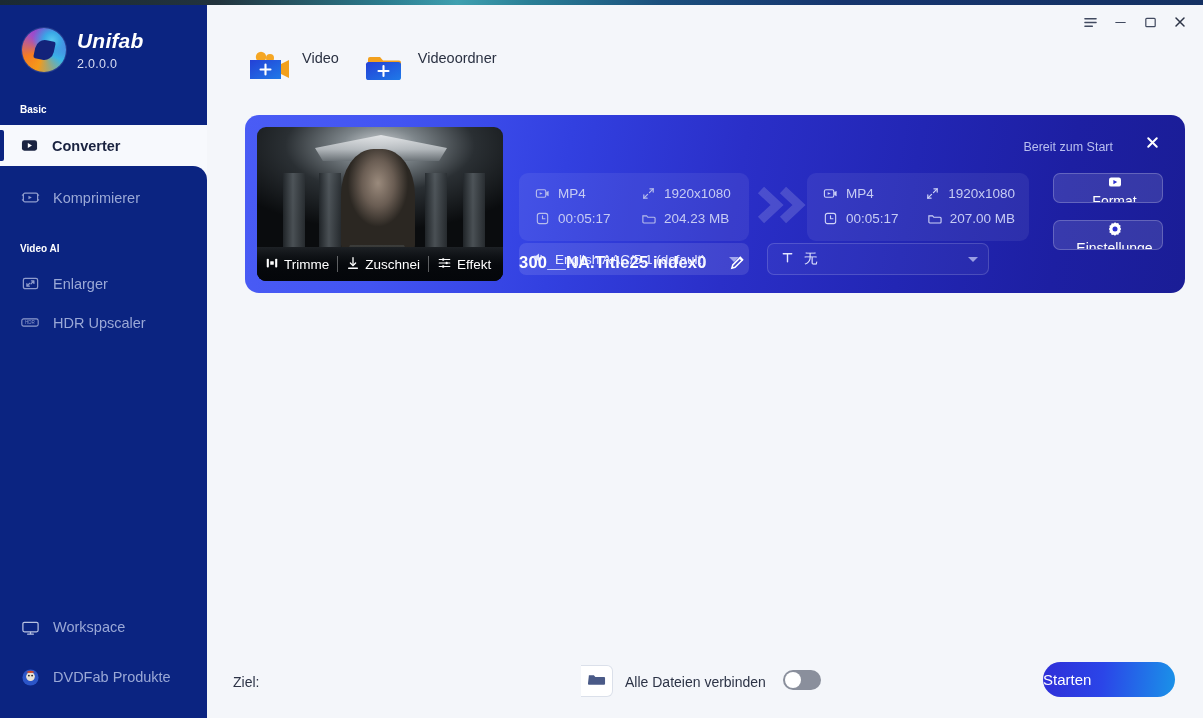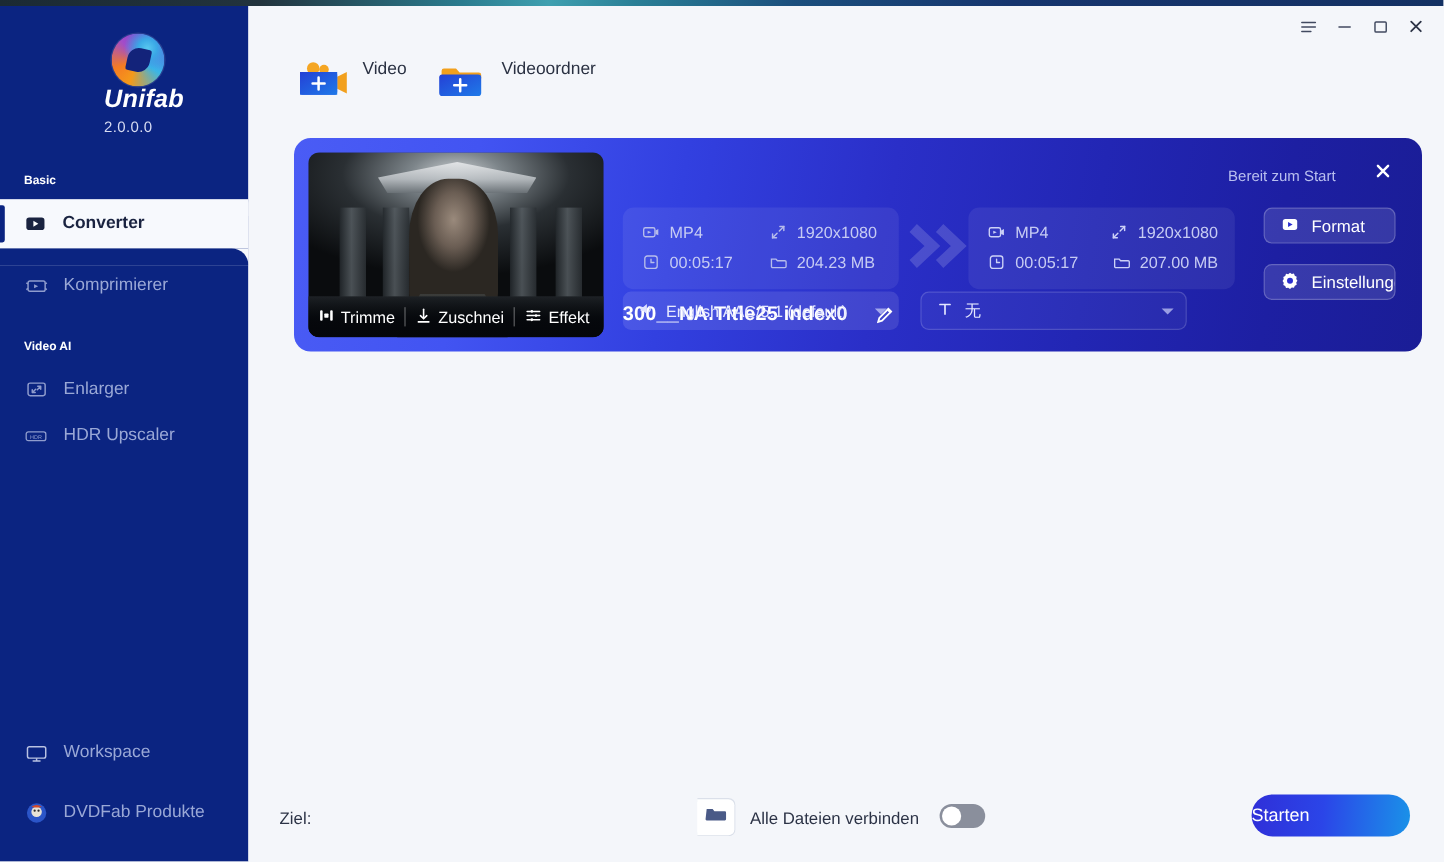--- a/index.html
+++ b/index.html
@@ -16,21 +16,21 @@
     position: absolute; top: 0; left: 0; width: 1203px; height: 5px;
     background: linear-gradient(90deg, #1b2a33 0%, #22333d 18%, #2b7c8f 32%,
                 #3fa0b0 38%, #2a7f96 44%, #1b4f7d 55%, #16356e 70%, #143163 100%);
   }
 
   
   .sidebar {
     position: absolute; left: 0; top: 5px; width: 207px; height: 713px;
     background: #0b2481;
   }
-  .logo-row { display: flex; align-items: center; padding: 23px 0 0 22px; flex-direction: column; }
+  .logo-row { display: flex; align-items: center; padding: 23px 0 0 22px; }
   .logo-mark {
     width: 44px; height: 44px; border-radius: 50%;
     background:
       radial-gradient(circle at 68% 28%, #58c8f0 0%, #3aa8e6 18%, rgba(58,168,230,0) 45%),
       conic-gradient(from 200deg at 50% 50%,
         #f49a1a 0deg, #f57c22 50deg, #a24cc9 120deg,
         #7b3fd4 180deg, #5f5fe0 220deg, #39b6e8 280deg, #f49a1a 360deg);
     position: relative; flex: none;
     box-shadow: 0 0 0 1px rgba(255,255,255,0.12);
   }
@@ -174,22 +174,22 @@
   .sel .txt { flex: 1; margin-left: 9px; overflow: hidden; white-space: nowrap; }
   .caret { width: 0; height: 0; border-left: 5px solid transparent; border-right: 5px solid transparent;
            border-top: 5px solid rgba(215,220,255,.65); }
 
   .status { position: absolute; right: 72px; top: 25px; font-size: 12.5px; color: #b9bfef; }
   .card-close { position: absolute; right: 24px; top: 19px; cursor: pointer; color: #fff; }
 
   .actbtn {
     position: absolute; right: 22px; width: 110px; height: 30px; border-radius: 7px;
     background: rgba(255,255,255,.12); border: 1px solid rgba(255,255,255,.22);
-    display: flex; align-items: center; padding-left: 13px; gap: 10px;
-    color: #ffffff; font-size: 14px; cursor: pointer; overflow: hidden; white-space: nowrap;
+    display: flex; align-items: center; padding-left: 13px; 
+    color: #ffffff; font-size: 14px; cursor: pointer; overflow: hidden; white-space: nowrap; flex-direction: column;
   }
   .actbtn.format { top: 58px; }
   .actbtn.settings { top: 105px; }
 
   
   .bottom { position: absolute; left: 0; bottom: 0; width: 996px; height: 70px; }
   .ziel-lbl { position: absolute; left: 26px; top: 26px; font-size: 14px; color: #2c3346; }
   .ziel-box {
     position: absolute; left: 69px; top: 17px; width: 318px; height: 32px;
     background: #ffffff; border: 1px solid #dbe0ea; border-radius: 6px;

